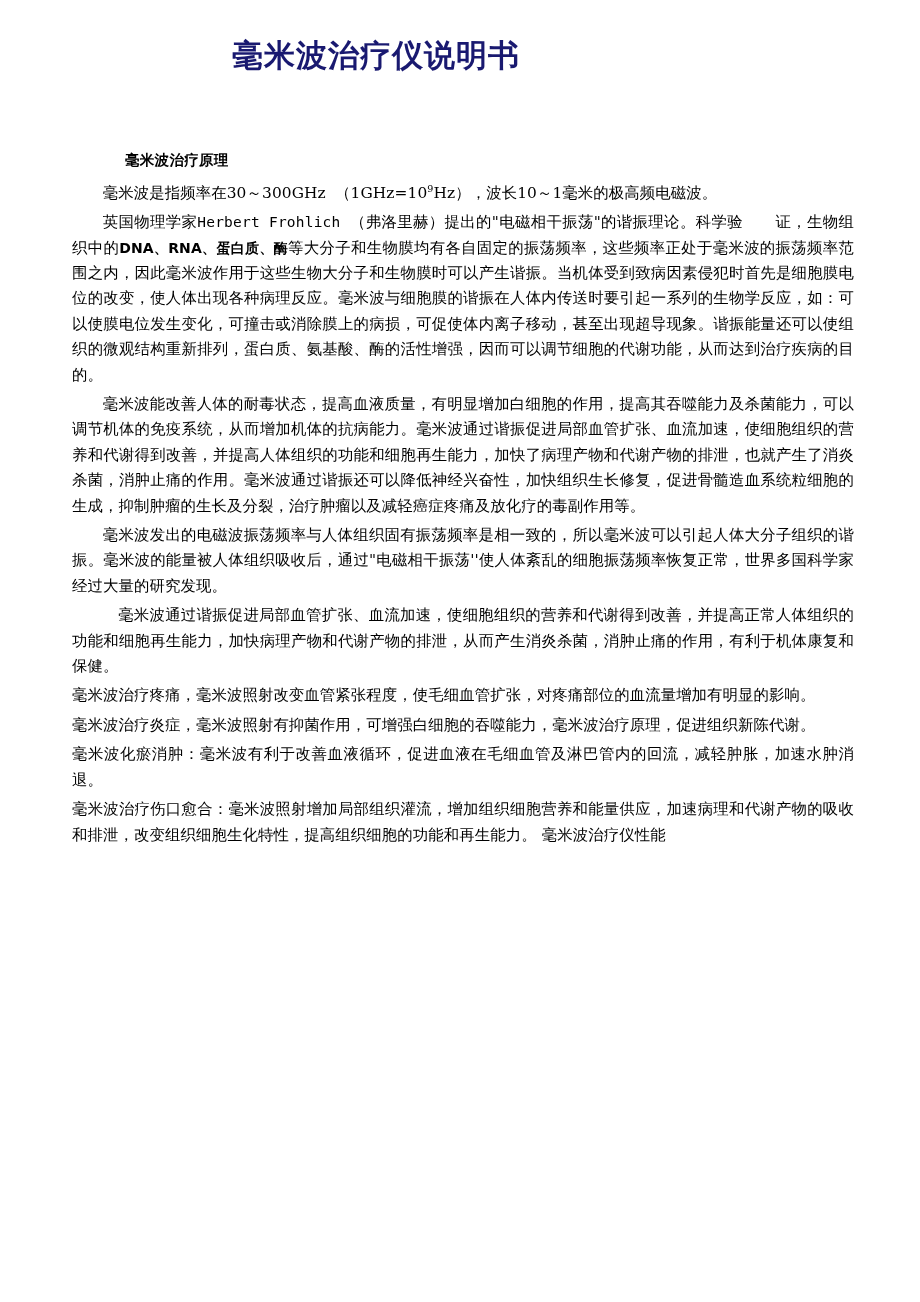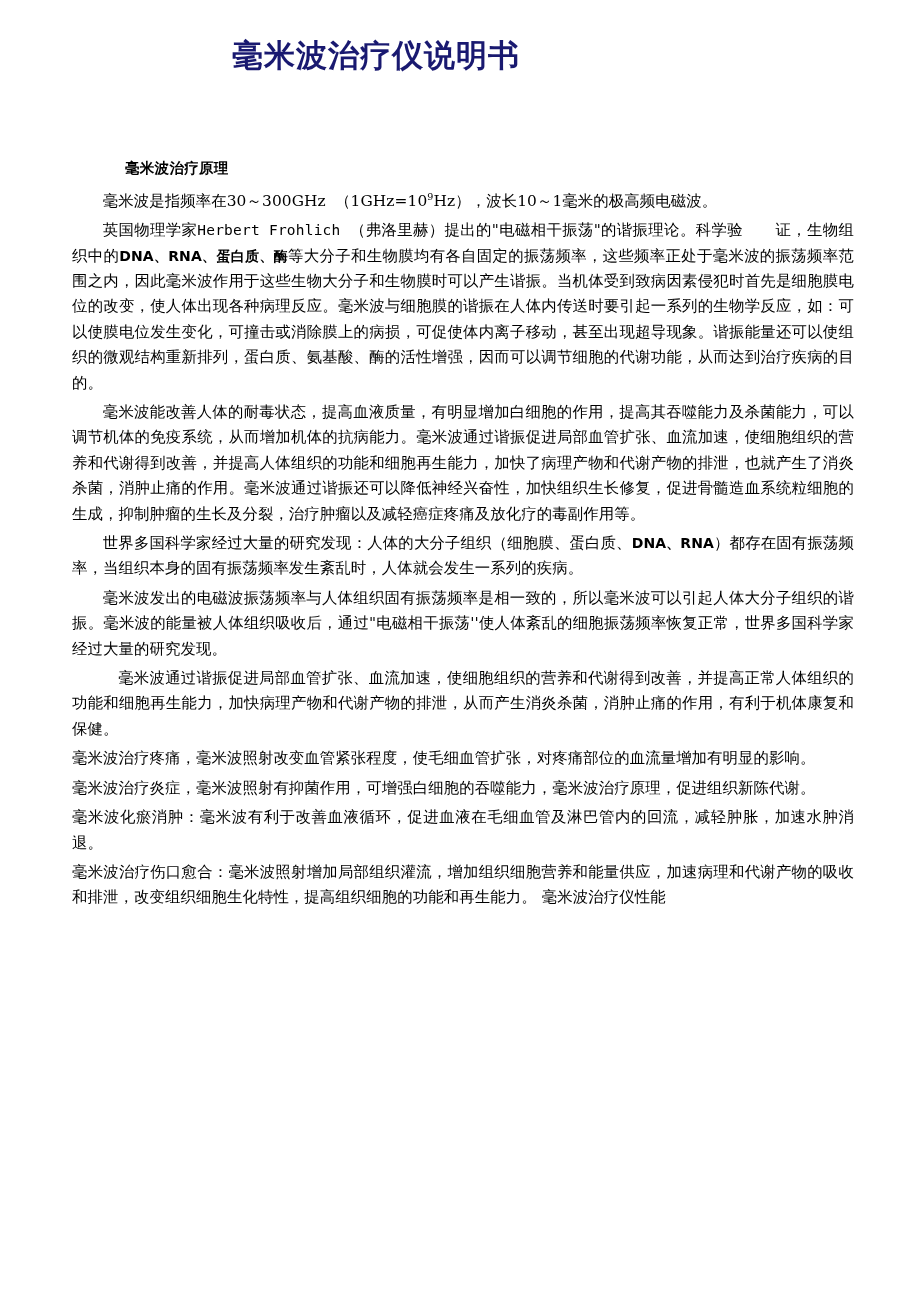--- a/index.html
+++ b/index.html
@@ -37,21 +37,21 @@
     position: absolute;
     left: 68px;
     top: 142px;
     width: 790px;
   }
   .section-heading {
     font-family: "DejaVu Sans", "Liberation Sans", sans-serif;
     font-weight: bold;
     font-size: 14.5px;
     line-height: 1.5;
-    margin: 16px 0 9px 57px;
+    margin: 8px 0 9px 57px;
     letter-spacing: 0.3px;
   }
   p.para {
     margin: 4px;
     font-size: 15.4px;
     line-height: 25.4px;
     text-align: justify;
     text-justify: inter-ideograph;
     letter-spacing: 0.1px;
   }
@@ -90,21 +90,20 @@
   <div class="body-area">
 
     <div class="section-heading">毫米波治疗原理</div>
 
     <p class="para ind2"><span>毫米波是指频率在30～300GHz</span><span class="small-space"></span><span>（1GHz=10</span><sup>9</sup><span>Hz），波长10～1毫米的极高频电磁波。</span></p>
 
     <p class="para ind2 gap-sm"><span>英国物理学家</span><span class="mono">Herbert Frohlich</span><span class="small-space"></span><span>（弗洛里赫）提出的"电磁相干振荡"的谐振理论。科学验</span><span class="wide-space"></span><span>证，生物组织中的</span><span class="sans-inline">DNA、RNA、蛋白质、酶</span><span>等大分子和生物膜均有各自固定的振荡频率，这些频率正处于毫米波的振荡频率范围之内，因此毫米波作用于这些生物大分子和生物膜时可以产生谐振。当机体受到致病因素侵犯时首先是细胞膜电位的改变，使人体出现各种病理反应。毫米波与细胞膜的谐振在人体内传送时要引起一系列的生物学反应，如：可以使膜电位发生变化，可撞击或消除膜上的病损，可促使体内离子移动，甚至出现超导现象。谐振能量还可以使组织的微观结构重新排列，蛋白质、氨基酸、酶的活性增强，因而可以调节细胞的代谢功能，从而达到治疗疾病的目的。</span></p>
 
     <p class="para ind2 gap-md">毫米波能改善人体的耐毒状态，提高血液质量，有明显增加白细胞的作用，提高其吞噬能力及杀菌能力，可以调节机体的免疫系统，从而增加机体的抗病能力。毫米波通过谐振促进局部血管扩张、血流加速，使细胞组织的营养和代谢得到改善，并提高人体组织的功能和细胞再生能力，加快了病理产物和代谢产物的排泄，也就产生了消炎杀菌，消肿止痛的作用。毫米波通过谐振还可以降低神经兴奋性，加快组织生长修复，促进骨髓造血系统粒细胞的生成，抑制肿瘤的生长及分裂，治疗肿瘤以及减轻癌症疼痛及放化疗的毒副作用等。</p>
 
-    <p class="para ind2 gap-md"><span>世界多国科学家经过大量的研究发现：人体的大分子组织（细胞膜、蛋白质、</span><span class="sans-inline">DNA、RNA</span><span>）都存在固有振荡频率，当组织本身的固有振荡频率发生紊乱时，人体就会发生一系列的疾病。</span></p>
 
     <p class="para ind2">毫米波发出的电磁波振荡频率与人体组织固有振荡频率是相一致的，所以毫米波可以引起人体大分子组织的谐振。毫米波的能量被人体组织吸收后，通过"电磁相干振荡''使人体紊乱的细胞振荡频率恢复正常，世界多国科学家经过大量的研究发现。</p>
 
 
     <p class="para ind3">毫米波通过谐振促进局部血管扩张、血流加速，使细胞组织的营养和代谢得到改善，并提高正常人体组织的功能和细胞再生能力，加快病理产物和代谢产物的排泄，从而产生消炎杀菌，消肿止痛的作用，有利于机体康复和保健。</p>
 
 
     <p class="para ind0 gap-lg">毫米波治疗疼痛，毫米波照射改变血管紧张程度，使毛细血管扩张，对疼痛部位的血流量增加有明显的影响。</p>
 
     <p class="para ind0">毫米波治疗炎症，毫米波照射有抑菌作用，可增强白细胞的吞噬能力，毫米波治疗原理，促进组织新陈代谢。</p>

